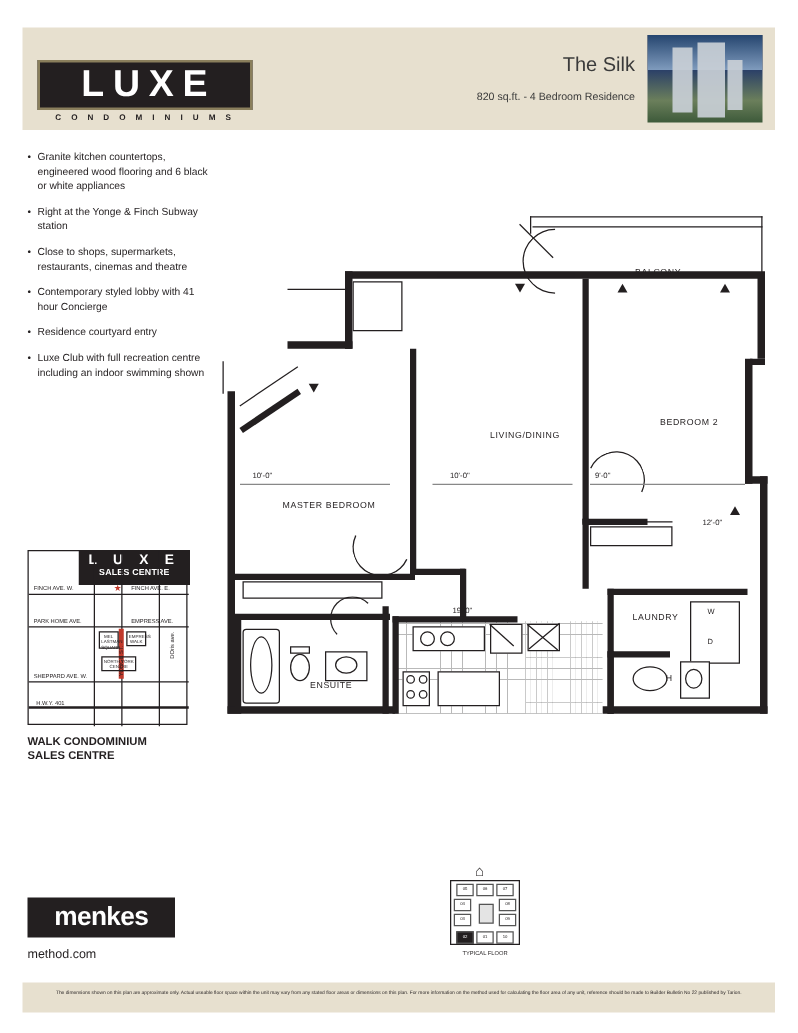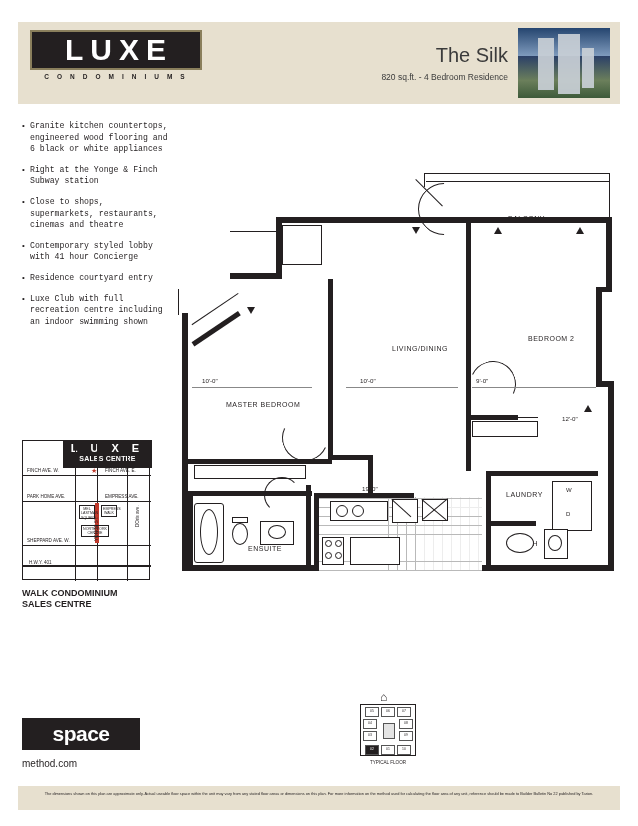--- a/index.html
+++ b/index.html
@@ -21,21 +21,21 @@
 
   
   .header {
     position: absolute;
     left: 18px; top: 22px;
     width: 602px; height: 82px;
     background: #e7e0cf;
   }
   .logo-box {
     position: absolute;
-    left: 12px; top: 8px;
+    left: 12px; top: 26px;
     width: 186px; height: 66px;
   }
   .logo-mark {
     width: 172px; height: 40px;
     background: #231f20;
     border: 2px solid #8a7f5c;
     display: flex;
     align-items: center;
     justify-content: center;
   }
@@ -62,21 +62,21 @@
     letter-spacing: 6.5px;
     color: #231f20;
     font-weight: bold;
     width: 172px;
     text-align: center;
   }
   .suite-title {
     position: absolute;
     right: 112px; top: 22px;
     text-align: right;
-    font-size: 20px;
+    font-size: 16px;
     color: #3b3b3b;
     font-weight: normal;
   }
   .suite-sub {
     position: absolute;
     right: 112px; top: 50px;
     text-align: right;
     font-size: 8.5px;
     color: #3b3b3b;
   }
@@ -112,21 +112,21 @@
     line-height: 11.6px;
     color: #231f20;
     margin-bottom: 9px;
   }
   .bullet {
     width: 8px;
     flex: 0 0 8px;
     font-size: 8px;
     line-height: 11.6px;
   }
-  .feature-text { flex: 1; font-family: Liberation Mono, monospace; }
+  .feature-text { flex: 1; }
 
   
   .map-wrap {
     position: absolute;
     left: 22px; top: 440px;
     width: 128px; height: 140px;
     border: 1px solid #231f20;
     background: #ffffff;
   }
   .map-logo {
@@ -418,21 +418,21 @@
     <div class="map-block" style="left:78px; top:64px; width:16px; height:12px;">EMPRESS WALK</div>
     <div class="map-block" style="left:58px; top:84px; width:28px; height:12px;">NORTH YORK CENTRE</div>
   </div>
 
   <div class="sales-title">
     <div>WALK CONDOMINIUM</div>
     <div>SALES CENTRE</div>
   </div>
 
   <div class="menkes">
-    <span>space</span>
+    <span>menkes</span>
   </div>
   <div class="menkes-url">method.com</div>
 
   <div class="plan">
 
     <div class="thin" style="left:254px; top:8px; width:186px; height:1px;"></div>
     <div class="thin" style="left:439px; top:8px; width:1px; height:96px;"></div>
     <div class="thin" style="left:254px; top:8px; width:1px; height:14px;"></div>
     <div class="thin" style="left:256px; top:16px; width:184px; height:1px;"></div>
     <div class="room-lbl" style="left:338px; top:50px;">BALCONY</div>

